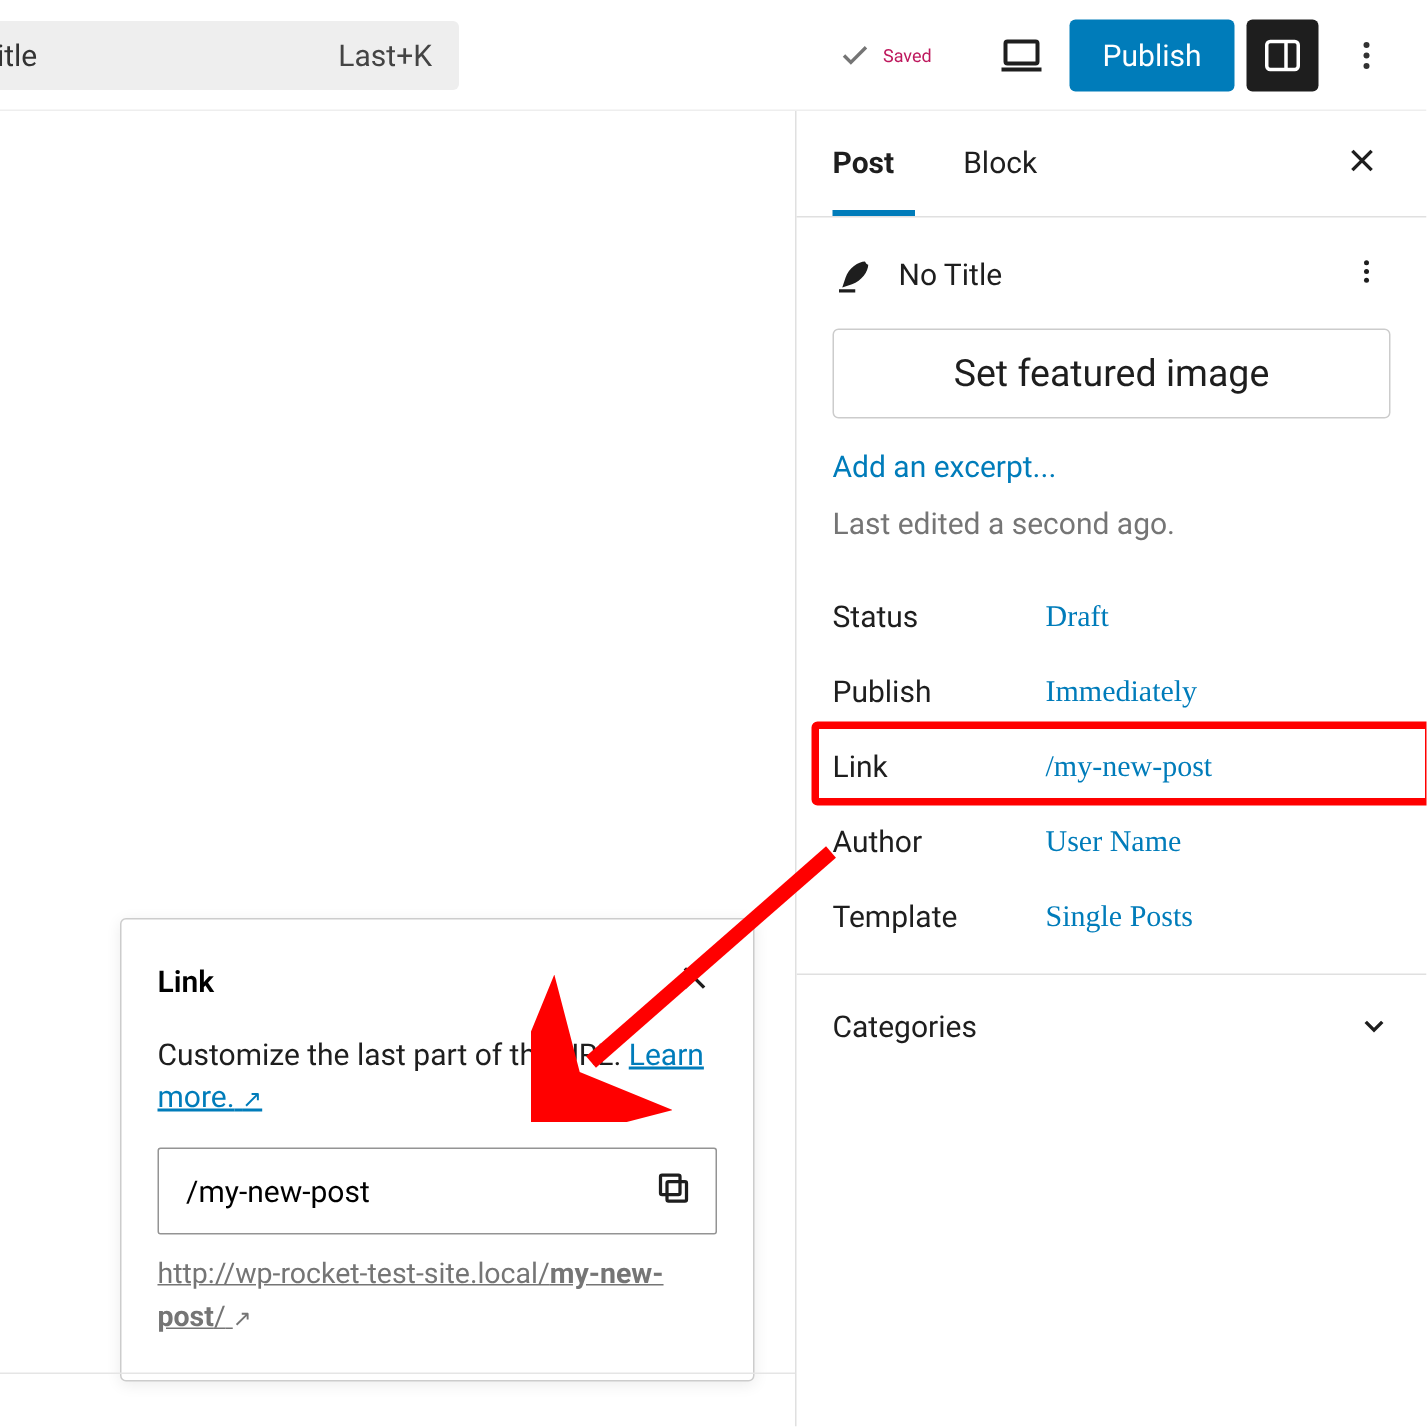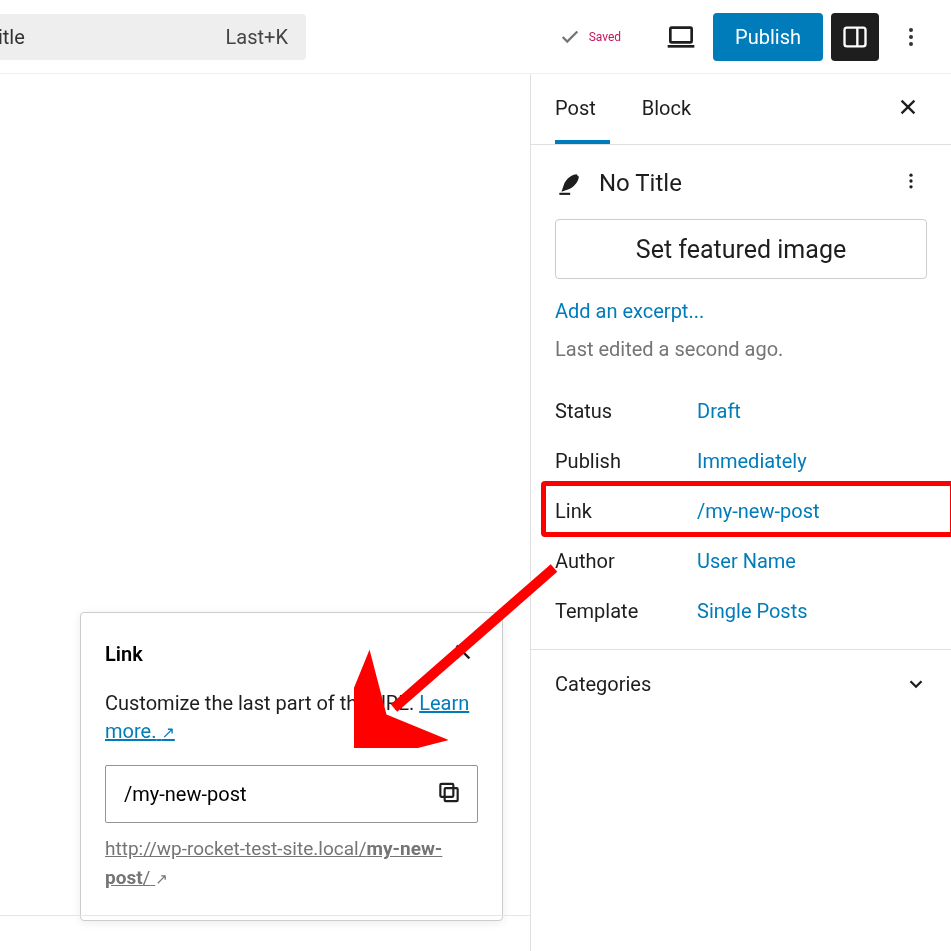--- a/index.html
+++ b/index.html
@@ -14,33 +14,33 @@
 .toolbar-btn { display: flex; align-items: center; justify-content: center; width: 48px; height: 48px; border-radius: 4px; background: transparent; border: none; cursor: pointer; margin-left: 8px; }
 .toolbar-btn.laptop svg { width: 32px; height: 32px; }
 .publish-btn { background: #007cba; color: #fff; border: none; border-radius: 4px; font-size: 20px; height: 48px; padding: 0 22px; cursor: pointer; margin-left: 8px; }
 .panel-btn { background: #1e1e1e; color: #fff; }
 .dots-btn svg circle { fill: #333; }
 .main { display: flex; height: calc(951px - 74px); }
 .canvas { flex: 1; border-right: 1px solid #e0e0e0; background: #fff; position: relative; }
 .sidebar { width: 420px; background: #fff; display: flex; flex-direction: column; }
 .tabs { display: flex; align-items: center; border-bottom: 1px solid #e0e0e0; padding: 0 24px; position: relative; }
 .tab { font-size: 20px; padding: 22px 14px 20px 0; margin-right: 32px; color: #1e1e1e; cursor: pointer; border-bottom: 4px solid transparent; }
-.tab.active { border-bottom: 4px solid #007cba; font-weight: 400; }
+.tab.active { border-bottom: 4px solid #007cba; font-weight: 700; }
 .tabs .close { margin-left: auto; cursor: pointer; padding: 8px; }
 .side-content { padding: 20px 24px 0 24px; }
 .title-row { display: flex; align-items: center; margin-bottom: 18px; }
 .title-row .feather { margin-right: 18px; }
-.title-row .post-title { font-size: 24px; color: #1e1e1e; flex: 1; }
+.title-row .post-title { font-size: 20px; color: #1e1e1e; flex: 1; }
 .title-row .more { cursor: pointer; padding: 6px; }
 .featured-btn { width: 100%; border: 1px solid #ccc; background: #fff; height: 60px; border-radius: 4px; font-size: 25px; color: #1e1e1e; cursor: pointer; margin-bottom: 20px; }
 .excerpt-link { color: #007cba; font-size: 20px; display: inline-block; margin-bottom: 14px; cursor: pointer; }
 .last-edited { color: #757575; font-size: 20px; margin-bottom: 38px; }
 .meta-row { display: flex; align-items: center; margin-bottom: 26px; font-size: 20px; }
 .meta-row .label { width: 142px; color: #1e1e1e; }
-.meta-row .val { color: #007cba; cursor: pointer; }
+.meta-row .val { color: #007cba; cursor: pointer; font-family: Liberation Serif, serif; }
 .link-row-wrap { position: relative; margin-bottom: 26px; }
 .link-highlight { position: absolute; border: 5px solid red; border-radius: 4px; left: -14px; right: -28px; top: -18px; bottom: -14px; pointer-events: none; }
 .toggle { width: 52px; height: 28px; border: 1px solid #1e1e1e; border-radius: 14px; background: #fff; position: relative; cursor: pointer; }
 .toggle .knob { width: 20px; height: 20px; background: #1e1e1e; border-radius: 50%; position: absolute; top: 3px; left: 4px; }
 .panel-sep { border-top: 1px solid #e0e0e0; margin: 14px -24px 0 -24px; }
 .cat-row { display: flex; align-items: center; justify-content: space-between; padding: 22px 0 24px 0; font-size: 20px; color: #1e1e1e; cursor: pointer; margin: 0 0 0 0; }
 .cat-row svg { }
 .popover { position: absolute; left: 80px; top: 538px; width: 423px; background: #fff; border: 1px solid #ccc; border-radius: 4px; padding: 24px 24px 28px 24px; box-shadow: 0 2px 10px rgba(0,0,0,0.08); }
 .popover-head { display: flex; align-items: center; justify-content: space-between; margin-bottom: 18px; }
 .popover-head h3 { font-size: 20px; font-weight: 600; }

